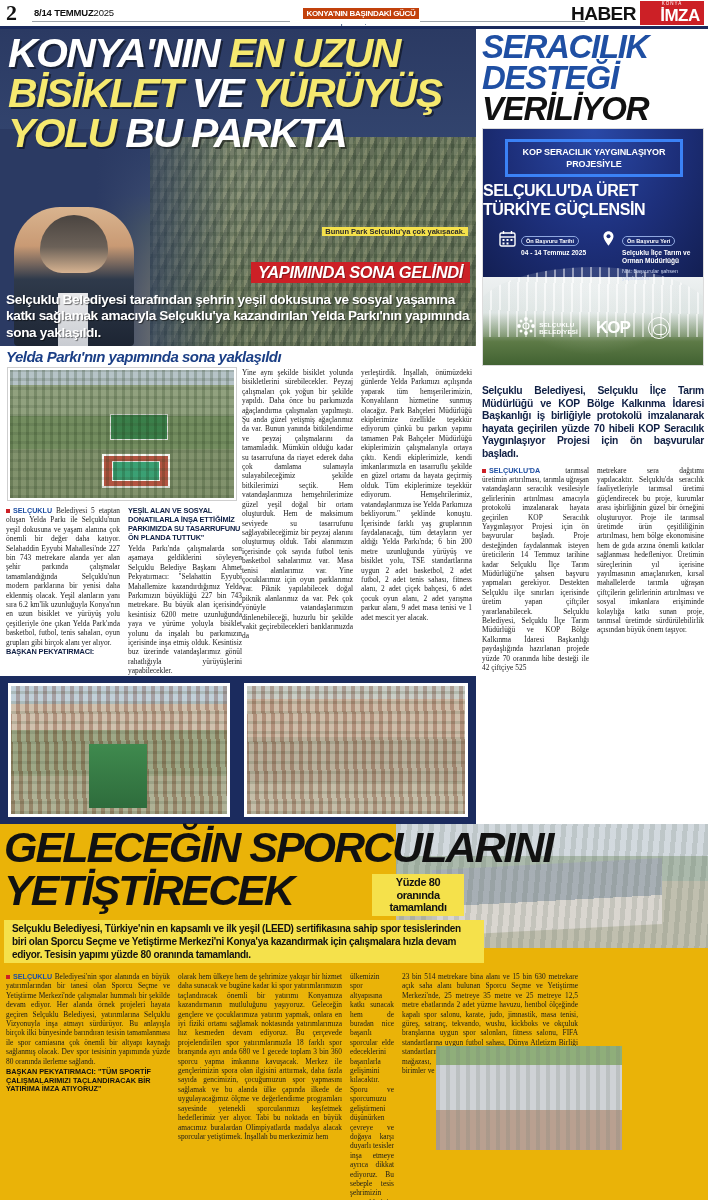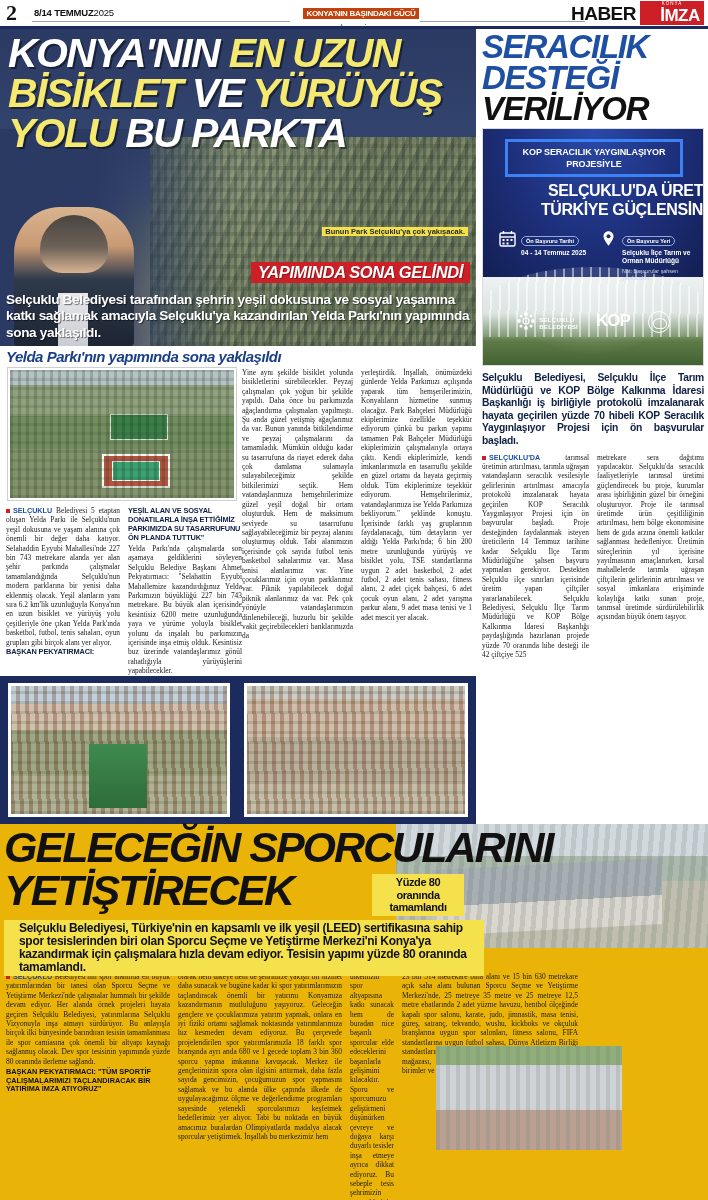--- a/index.html
+++ b/index.html
@@ -137,47 +137,47 @@
     content:""; position:absolute; left:-10px; top:-10px; right:-10px; height:70px;
     background:repeating-linear-gradient(92deg, rgba(255,255,255,.55) 0 2px, rgba(210,220,220,.15) 2px 9px);
     border-radius:50% 50% 0 0 / 70% 70% 0 0;
   }
   .ad-kop-box {
     position:absolute; left:22px; top:10px; width:178px;
     border:3px solid #3b82f6; padding:4px 2px; text-align:center;
   }
   .ad-kop-box div { color:#fff; font-size:9px; font-weight:bold; line-height:12px; letter-spacing:-0.1px; }
   .ad-slogan {
-    position:absolute; left:0; top:52px; width:100%; text-align:right;
+    position:absolute; left:0; top:52px; width:100%; text-align:left;
     color:#fff; font-weight:bold; font-size:16px; line-height:19px; letter-spacing:-0.4px;
   }
   .ad-info { position:absolute; left:16px; top:100px; width:192px; display:flex; gap:10px; }
   .ad-info-col { width:92px; position:relative; padding-left:22px; }
   .ad-ico {
     position:absolute; left:0; top:1px; width:17px; height:17px; color:#fff;
   }
   .ad-pill {
     display:inline-block; border:1px solid #8fa8e0; border-radius:8px;
     color:#fff; font-size:5.6px; font-weight:bold; padding:1px 4px; white-space:nowrap;
   }
   .ad-val { color:#fff; font-size:6.6px; font-weight:bold; line-height:8px; margin-top:2px; }
   .ad-note { color:#cdd7f0; font-size:5.4px; line-height:6.6px; margin-top:3px; }
   .ad-logos {
     position:absolute; left:0; top:182px; width:100%; height:34px;
-    display:flex; align-items:flex-start; justify-content:center; gap:18px;
+    display:flex; align-items:center; justify-content:center; gap:18px;
   }
   .lg-sel { display:flex; align-items:center; gap:3px; }
   .lg-sel-txt { color:#fff; font-size:6.2px; font-weight:bold; line-height:7px; letter-spacing:.2px; }
   .lg-kop { color:#fff; font-size:17px; font-weight:bold; letter-spacing:-1px; }
   .lg-circ { width:22px; height:22px; border:1.6px solid #fff; border-radius:50%; position:relative; }
   .lg-circ:after{ content:""; position:absolute; left:4px; top:6px; width:12px; height:9px;
     border:1.4px solid #fff; border-radius:50% 50% 40% 40%; }
 
   .r-lead {
-    margin-top:6px; font-weight:bold; font-size:10.3px; line-height:12.6px;
+    margin-top:19px; font-weight:bold; font-size:10.3px; line-height:12.6px;
     color:#0f1f44; letter-spacing:-0.25px; text-align:justify;
   }
   .r-cols { margin-top:5px; display:flex; gap:8px; }
   .r-col { width:107px; }
   .bodytext {
     font-family:"Liberation Serif", serif; font-size:7.4px; line-height:9.4px;
     color:#1a1a1a; text-align:justify; hyphens:auto;
   }
   .lead-in { font-weight:bold; color:#1f4fa3; font-family:"Liberation Sans", sans-serif; font-size:7.2px; }
   .sq { display:inline-block; width:4px; height:4px; background:#cc2026; margin-right:3px; }
@@ -261,22 +261,22 @@
     font-weight:bold; font-style:italic; color:#111; letter-spacing:-2px;
     font-size:43px; line-height:43px; white-space:nowrap;
   }
   .badge {
     position:absolute; left:372px; top:50px; width:92px; z-index:9;
     background:#f5e14b; padding:2px 4px; text-align:center;
     font-weight:bold; font-size:11px; line-height:12.5px; color:#111; letter-spacing:-0.4px;
   }
   .bot-lead {
     position:absolute; left:4px; top:96px; width:480px; z-index:9;
-    background:#f5e14b; color:#111; font-weight:bold; font-size:12px;
-    line-height:13px; padding:2px 15px; letter-spacing:-0.3px;
+    background:#f5e14b; color:#111; font-weight:bold; font-size:10px;
+    line-height:13px; padding:2px 8px; letter-spacing:-0.3px;
   }
   .bot-cols { position:absolute; left:6px; top:148px; width:696px; display:flex; gap:8px; }
   .bot-col { width:164px; }
   .bot-col.narrow { width:44px; }
   .bot-col.wide { width:176px; }
   .bot-photo2 {
     position:absolute; left:436px; top:222px; width:186px; height:104px;
     background:linear-gradient(180deg,#8fae7a 0 18%, #cfd2d6 18% 62%, #b9a090 62% 100%);
   }
   .bot-photo2:after{

